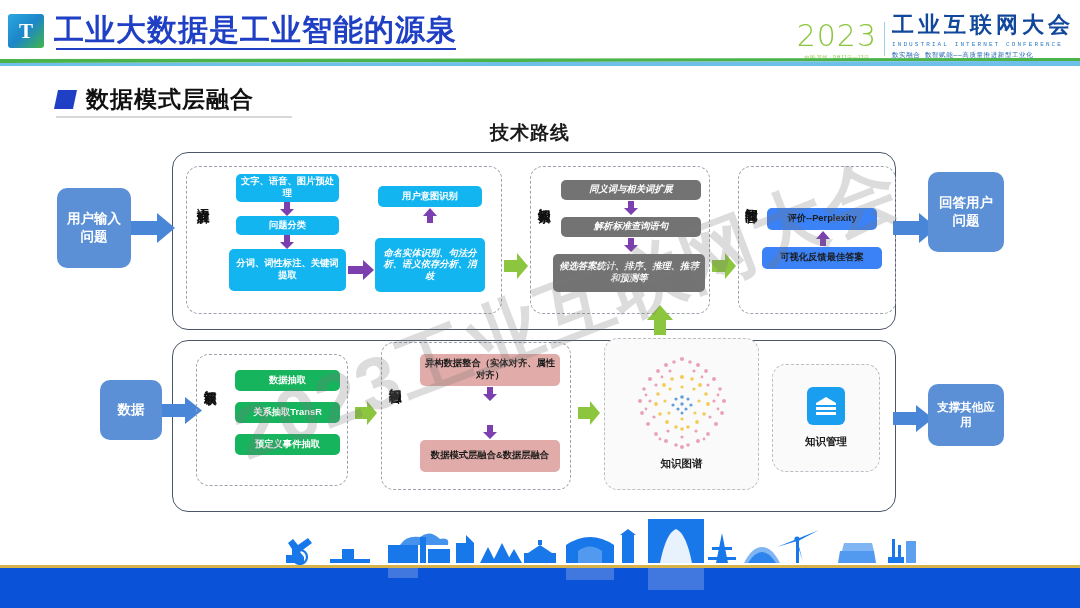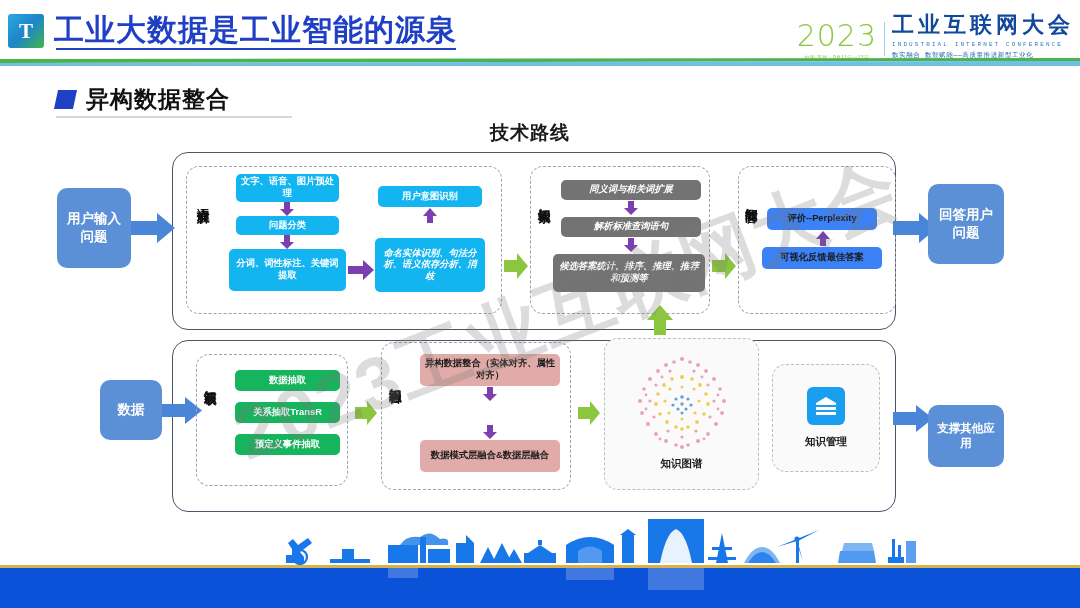--- a/index.html
+++ b/index.html
@@ -186,21 +186,21 @@
   </div>
 
   <svg class="hdr-bar" viewBox="0 0 1080 8" preserveAspectRatio="none">
     <path d="M0,1 L1080,0 L1080,3 L0,5 Z" fill="#4ab34a"></path>
     <path d="M0,5 L1080,3 L1080,8 L0,8 Z" fill="#6fc0e8"></path>
   </svg>
 </div>
 
 <div class="sec-head">
   <div class="sec-marker"></div>
-  <div class="sec-title">异构数据整合</div>
+  <div class="sec-title">数据模式层融合</div>
 </div>
 <div class="sec-rule"></div>
 
 <div class="diagram">
 
   <div class="diagram-title">技术路线</div>
 
   <div class="panel-top"></div>
   <div class="panel-bottom"></div>
 
@@ -280,21 +280,21 @@
   <svg class="ar" style="left:816px;top:119px;width:14px;height:15px;" viewBox="0 0 14 15">
     <path d="M7,0 L14,8 L10,8 L10,15 L4,15 L4,8 L0,8 Z" fill="#7b3fb0"></path>
   </svg>
   <div class="node n-khaki" style="left:762px;top:135px;width:120px;height:22px;">
     <span>可视化反馈最佳答案</span>
   </div>
 
   <svg class="ar" style="left:893px;top:100px;width:44px;height:32px;" viewBox="0 0 44 32">
     <path d="M0,9 L26,9 L26,1 L44,16 L26,31 L26,23 L0,23 Z" fill="#4a86d8"></path>
   </svg>
-  <div class="pill" style="left:928px;top:72px;width:76px;height:80px;">
+  <div class="pill" style="left:928px;top:60px;width:76px;height:80px;">
     <span>回答用户问题</span>
   </div>
 
   <div class="pill" style="left:100px;top:268px;width:62px;height:60px;">
     <span>数据</span>
   </div>
   <svg class="ar" style="left:162px;top:284px;width:40px;height:29px;" viewBox="0 0 40 29">
     <path d="M0,8 L23,8 L23,1 L40,14.5 L23,28 L23,21 L0,21 Z" fill="#4a86d8"></path>
   </svg>
 
@@ -436,21 +436,21 @@
         <rect x="2" y="13" width="20" height="3" fill="#ffffff"></rect>
         <rect x="2" y="18" width="20" height="3" fill="#ffffff"></rect>
       </svg>
     </div>
     <div class="card-label" style="top:70px;">知识管理</div>
   </div>
 
   <svg class="ar" style="left:893px;top:292px;width:40px;height:29px;" viewBox="0 0 40 29">
     <path d="M0,8 L23,8 L23,1 L40,14.5 L23,28 L23,21 L0,21 Z" fill="#4a86d8"></path>
   </svg>
-  <div class="pill" style="left:928px;top:272px;width:76px;height:62px;font-size:11.5px;margin-top:21px;">
+  <div class="pill" style="left:928px;top:272px;width:76px;height:62px;font-size:11.5px;">
     <span>支撑其他应用</span>
   </div>
 
   <div class="watermark">2023工业互联网大会</div>
 </div>
 
 <div class="footer">
   <svg style="position:absolute;left:0;bottom:43px;width:1080px;height:48px;" viewBox="0 0 1080 48" preserveAspectRatio="none">
     <g fill="#1878ea">
       <path d="M286,46 l0,-8 l6,0 l0,-6 l-4,-6 l5,-4 l5,6 l10,-7 l4,5 l-12,9 l4,5 l0,6 z"></path>

